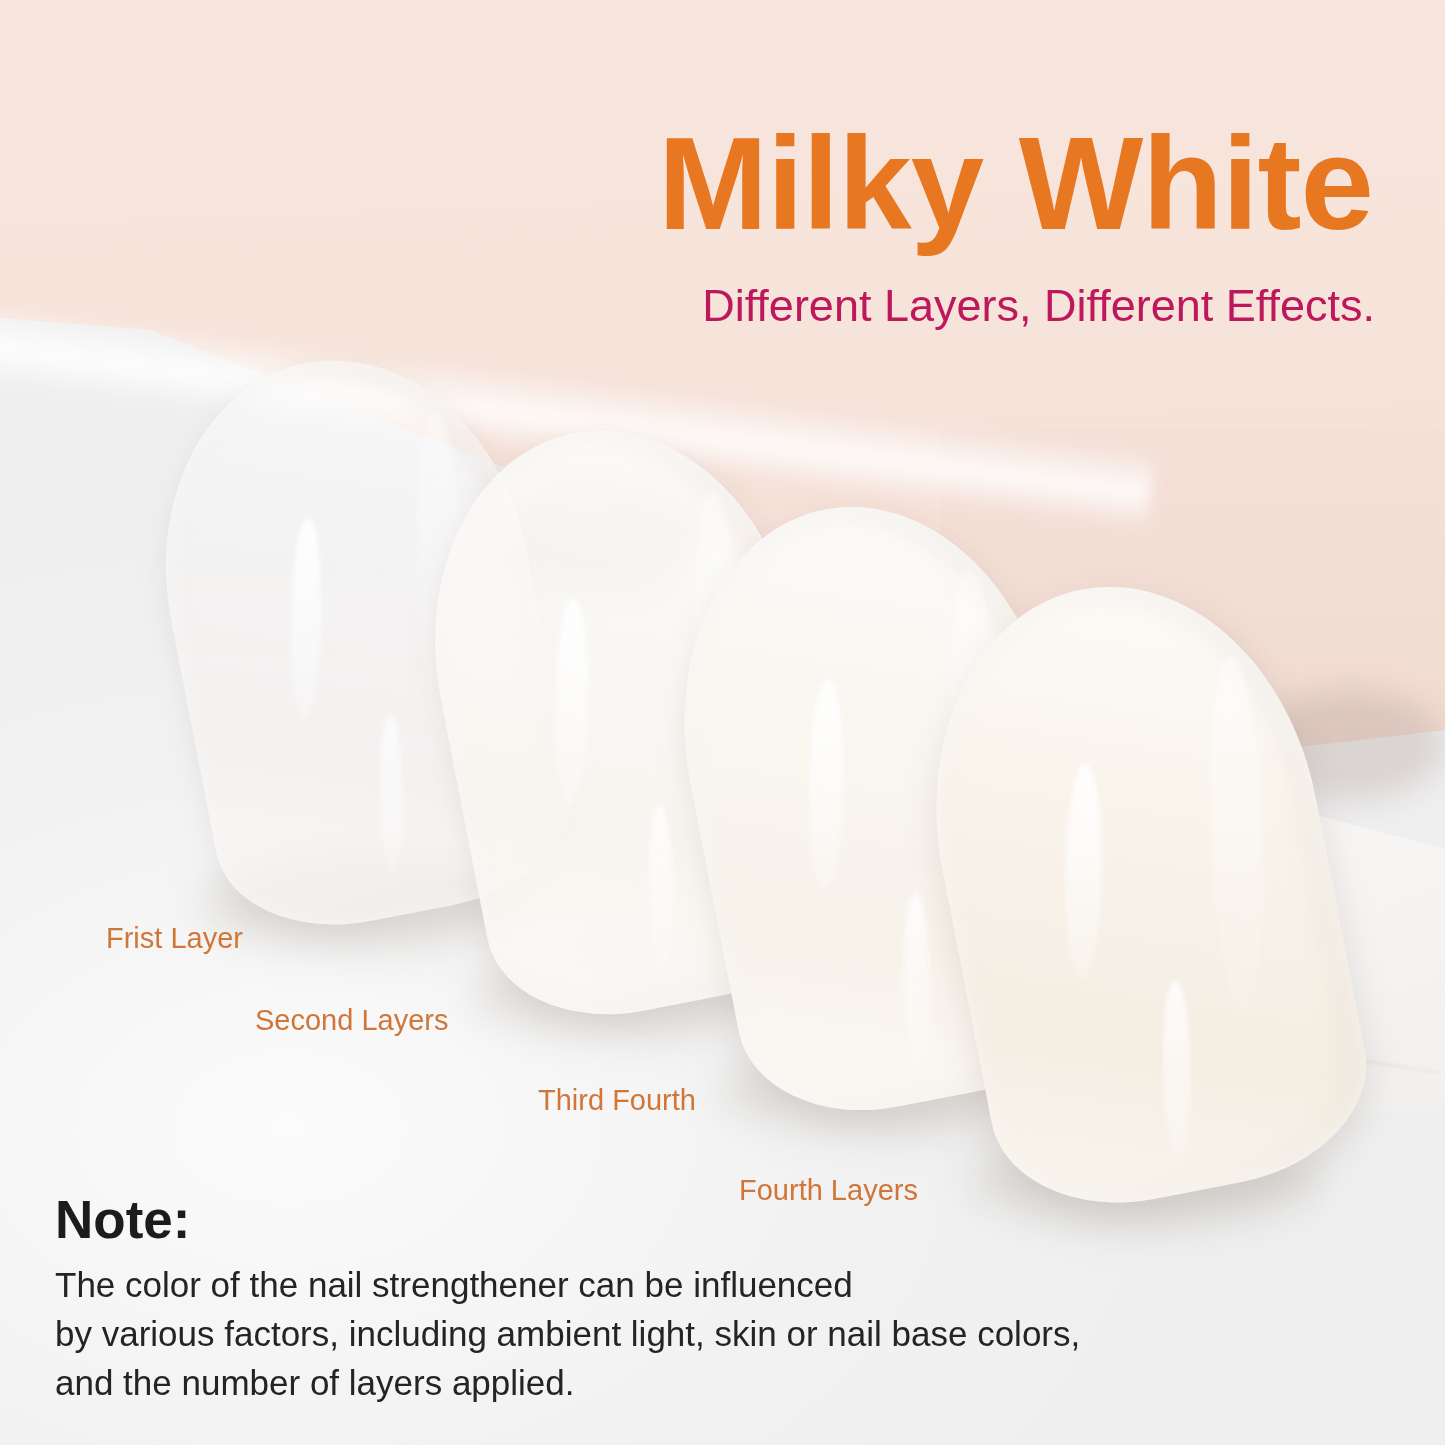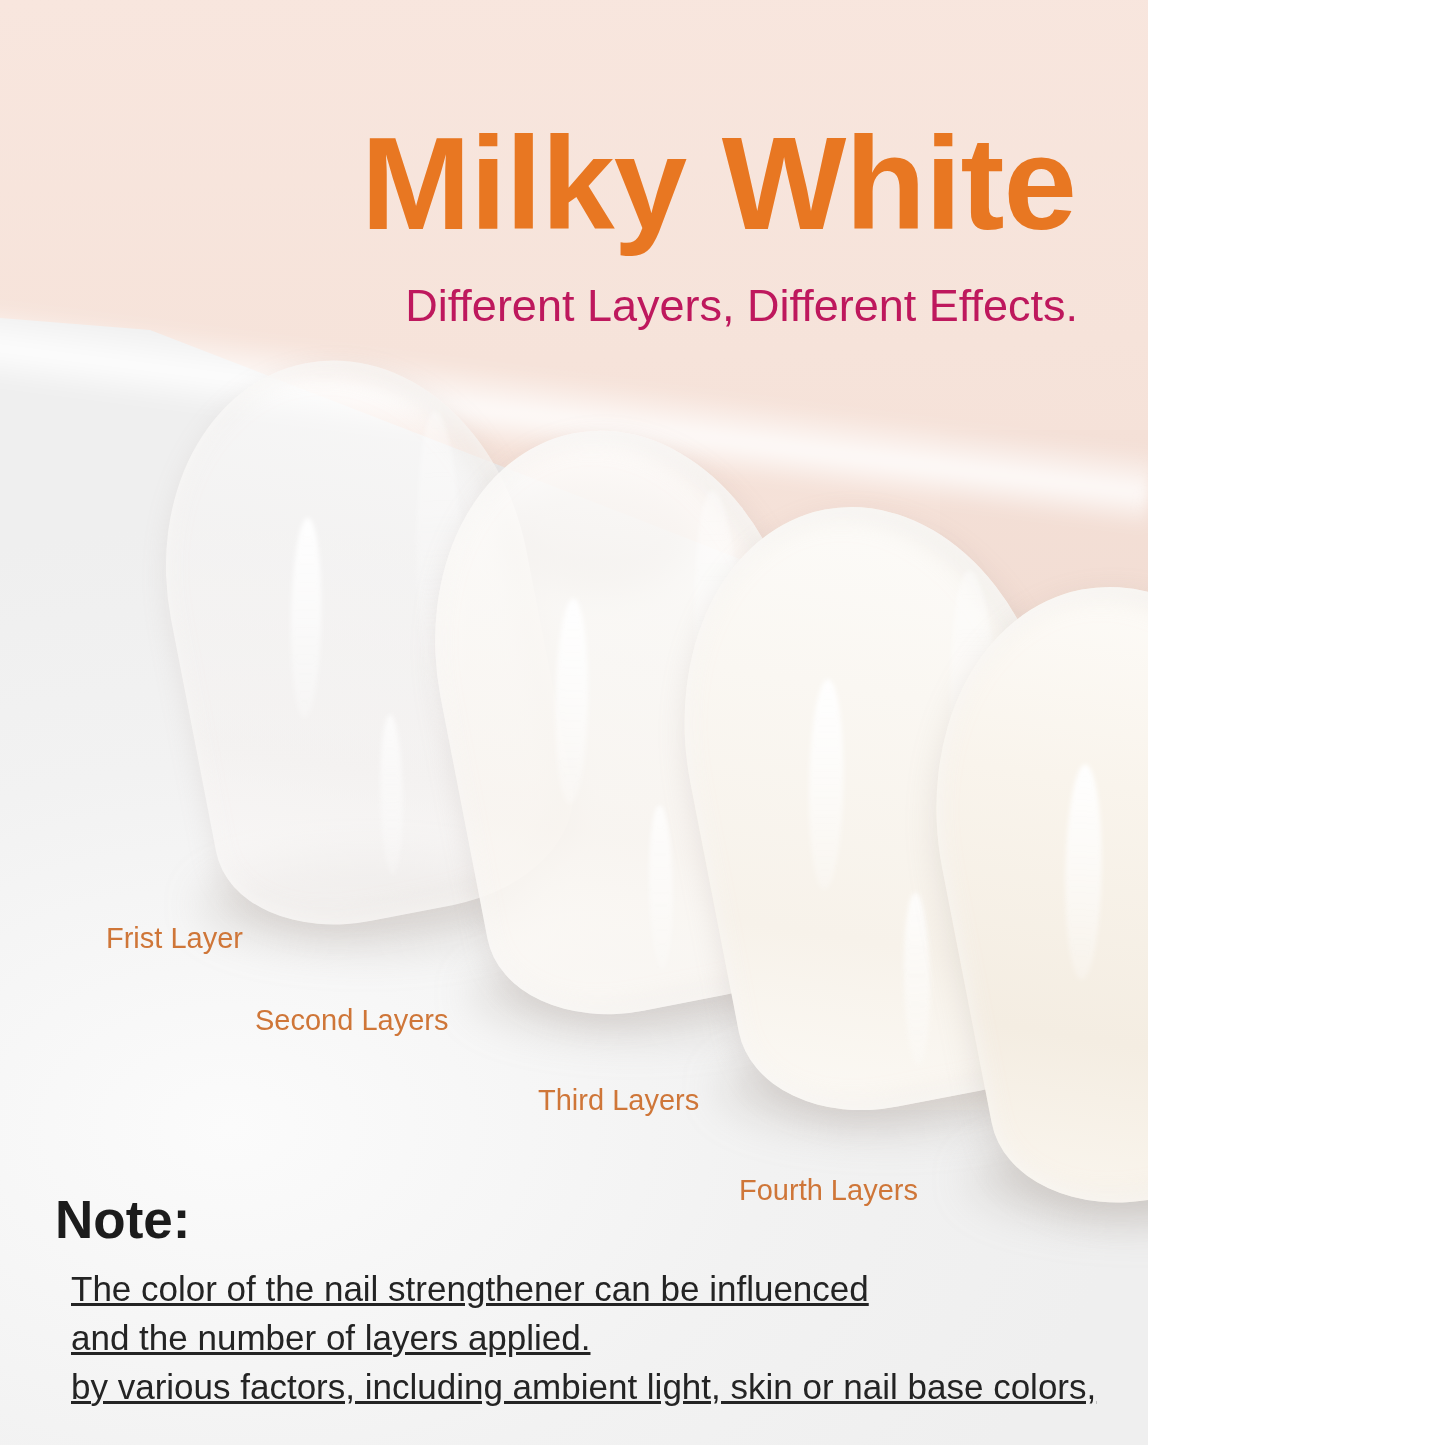--- a/index.html
+++ b/index.html
@@ -6,21 +6,21 @@
     margin: 0;
     padding: 0;
     background: #ffffff;
   }
   body {
     font-family: "Liberation Sans", sans-serif;
   }
 
   #poster {
     position: relative;
-    width: 1148px;
+    width: 1445px;
     height: 1445px;
     overflow: hidden;
     background: #f4f4f4;
   }
 
   
   .bg-white-surface {
     position: absolute;
     inset: 0;
     background:
@@ -199,22 +199,21 @@
     font-weight: 700;
     color: #1c1c1c;
     line-height: 1.05;
     margin: 0 0 12px 0;
   }
   .note-body {
     font-size: 35px;
     font-weight: 400;
     color: #242424;
     line-height: 1.40;
-    margin: 16px;
-    text-decoration: underline;
+    margin: 0;
   }
   .note-body span { display: block; }
 </style>
 </head>
 <body>
 
 <div id="poster">
 
   <div class="bg-white-surface"></div>
   <div class="bg-pink"></div>
@@ -258,25 +257,25 @@
     <div class="gloss-a" style="left:120px;top:170px;width:36px;height:215px;transform:rotate(12deg);"></div>
     <div class="gloss-b" style="left:178px;top:400px;width:28px;height:178px;transform:rotate(10deg);opacity:.9;"></div>
     <div class="gloss-c" style="left:270px;top:90px;width:52px;height:356px;transform:rotate(9deg);opacity:.5;"></div>
   </div>
 
   <div class="title">Milky White</div>
   <div class="subtitle">Different Layers, Different Effects.</div>
 
   <div class="layer-label" id="lbl1">Frist Layer</div>
   <div class="layer-label" id="lbl2">Second Layers</div>
-  <div class="layer-label" id="lbl3">Third Layers</div>
+  <div class="layer-label" id="lbl3">Third Fourth</div>
   <div class="layer-label" id="lbl4">Fourth Layers</div>
 
   <div class="note-block">
     <div class="note-head">Note:</div>
     <div class="note-body">
       <span>The color of the nail strengthener can be influenced</span>
+      <span>by various factors, including ambient light, skin or nail base colors,</span>
       <span>and the number of layers applied.</span>
-      <span>by various factors, including ambient light, skin or nail base colors,</span>
     </div>
   </div>
 
 </div>
 
 </body></html>

